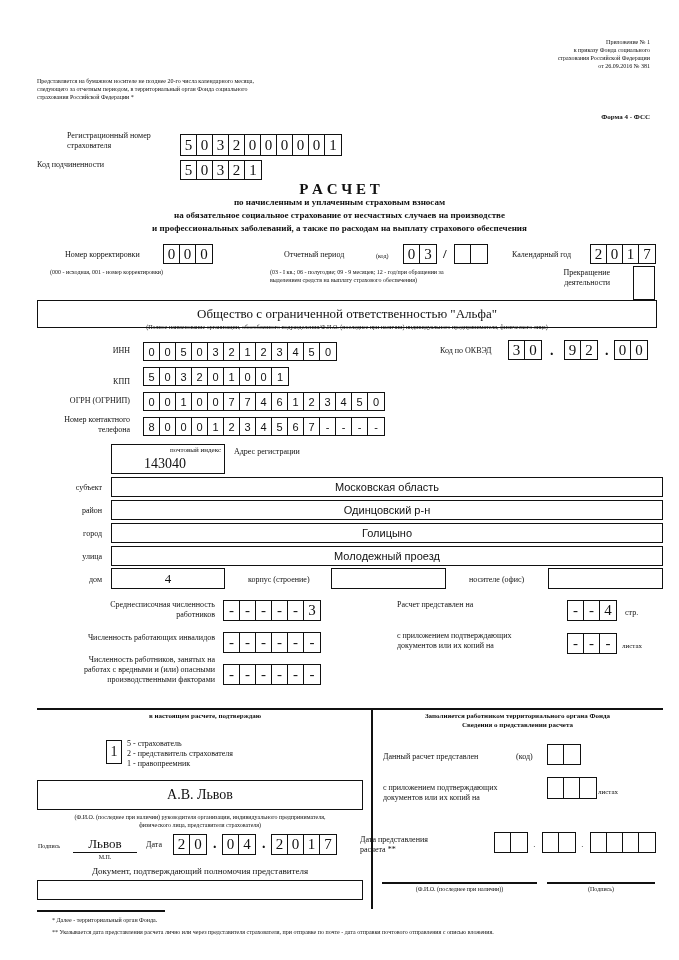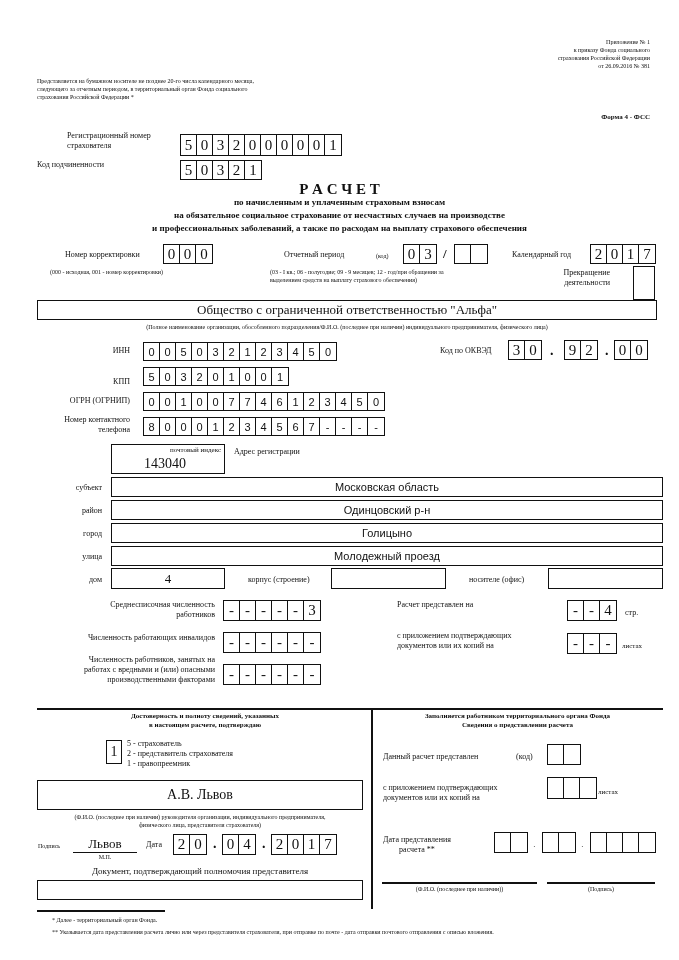--- a/index.html
+++ b/index.html
@@ -98,21 +98,21 @@
   <span style="width:16px">0</span>
   <span style="width:16px">1</span>
   <span style="width:16px">7</span>
 </div>
 <div class="abs t8 r" style="left:545px;top:268px;width:65px;">
   <div>Прекращение</div>
   <div>деятельности</div>
 </div>
 <div class="box" style="left:633px;top:266px;width:22px;height:34px;"></div>
 
-<div class="box" style="left:37px;top:300px;width:620px;height:20px;font-size:13px;">Общество с ограниченной ответственностью "Альфа"</div>
+<div class="box" style="left:37px;top:300px;width:620px;height:28px;font-size:13px;">Общество с ограниченной ответственностью "Альфа"</div>
 <div class="abs t6 c" style="left:37px;top:323px;width:620px;">(Полное наименование организации, обособленного подразделения/Ф.И.О. (последнее при наличии) индивидуального предпринимателя, физического лица)</div>
 
 <div class="abs t8 r" style="left:70px;top:346px;width:60px;">ИНН</div>
 <div class="cells sans" style="left:143px;top:342px;height:19px;">
   <span style="width:16px">0</span>
   <span style="width:16px">0</span>
   <span style="width:16px">5</span>
   <span style="width:16px">0</span>
   <span style="width:16px">3</span>
   <span style="width:16px">2</span>
@@ -265,21 +265,20 @@
   <span style="width:16px">-</span>
   <span style="width:16px">-</span>
   <span style="width:16px">-</span>
 </div>
 <div class="abs t7" style="left:622px;top:642px;">листах</div>
 
 <div class="hline" style="left:37px;top:708px;width:626px;height:1.5px;"></div>
 <div class="abs" style="left:371px;top:709px;width:1.5px;height:200px;background:#111;"></div>
 
 <div class="abs t7 b c" style="left:40px;top:712px;width:330px;">
-  <div>Достоверность и полноту сведений, указанных</div>
   <div>в настоящем расчете, подтверждаю</div>
 </div>
 <div class="box" style="left:106px;top:740px;width:16px;height:24px;font-size:14px;">1</div>
 <div class="abs t8" style="left:127px;top:739px;">
   <div>5 - страхователь</div>
   <div>2 - представитель страхователя</div>
   <div>1 - правопреемник</div>
 </div>
 <div class="box" style="left:37px;top:780px;width:326px;height:30px;font-size:14px;">А.В. Львов</div>
 <div class="abs t6 c" style="left:37px;top:813px;width:326px;">
@@ -322,21 +321,21 @@
 <div class="abs t8" style="left:383px;top:783px;">
   <div>с приложением подтверждающих</div>
   <div>документов или их копий на</div>
 </div>
 <div class="cells" style="left:547px;top:777px;height:22px;">
   <span style="width:16px"></span>
   <span style="width:16px"></span>
   <span style="width:16px"></span>
 </div>
 <div class="abs t7" style="left:598px;top:788px;">листах</div>
-<div class="abs t8" style="left:383px;top:835px;text-align:center;">
+<div class="abs t8" style="left:360px;top:835px;">
   <div>Дата представления</div>
   <div>расчета **</div>
 </div>
 <div class="cells" style="left:494px;top:832px;height:21px;">
   <span style="width:16px"></span>
   <span style="width:16px"></span>
 </div>
 <div class="abs" style="left:533px;top:842px;font-size:8px;">·</div>
 <div class="cells" style="left:542px;top:832px;height:21px;">
   <span style="width:16px"></span>

